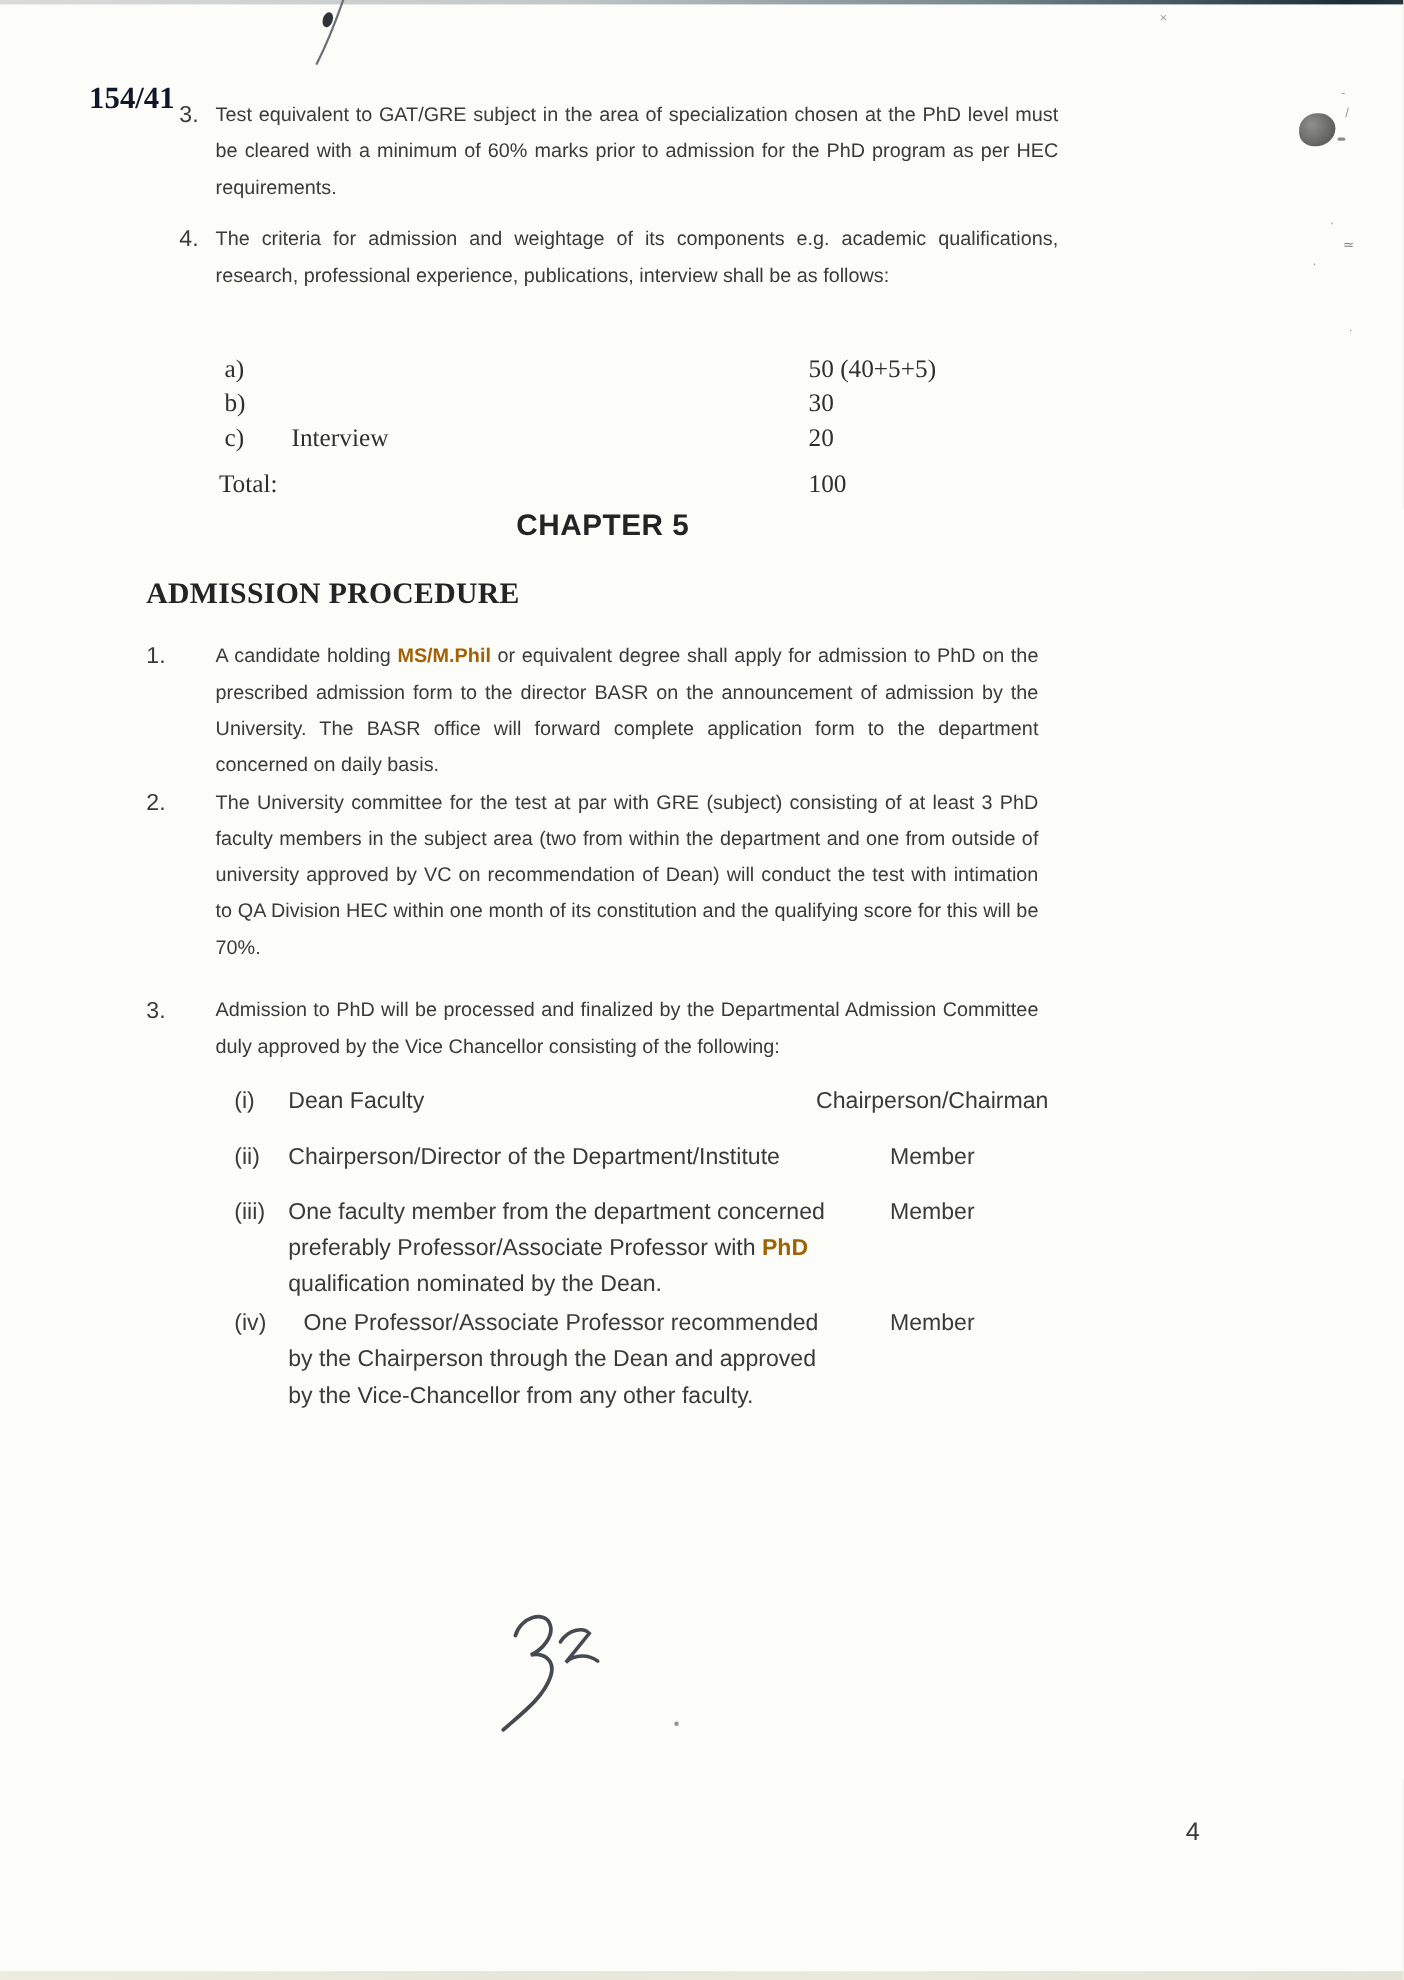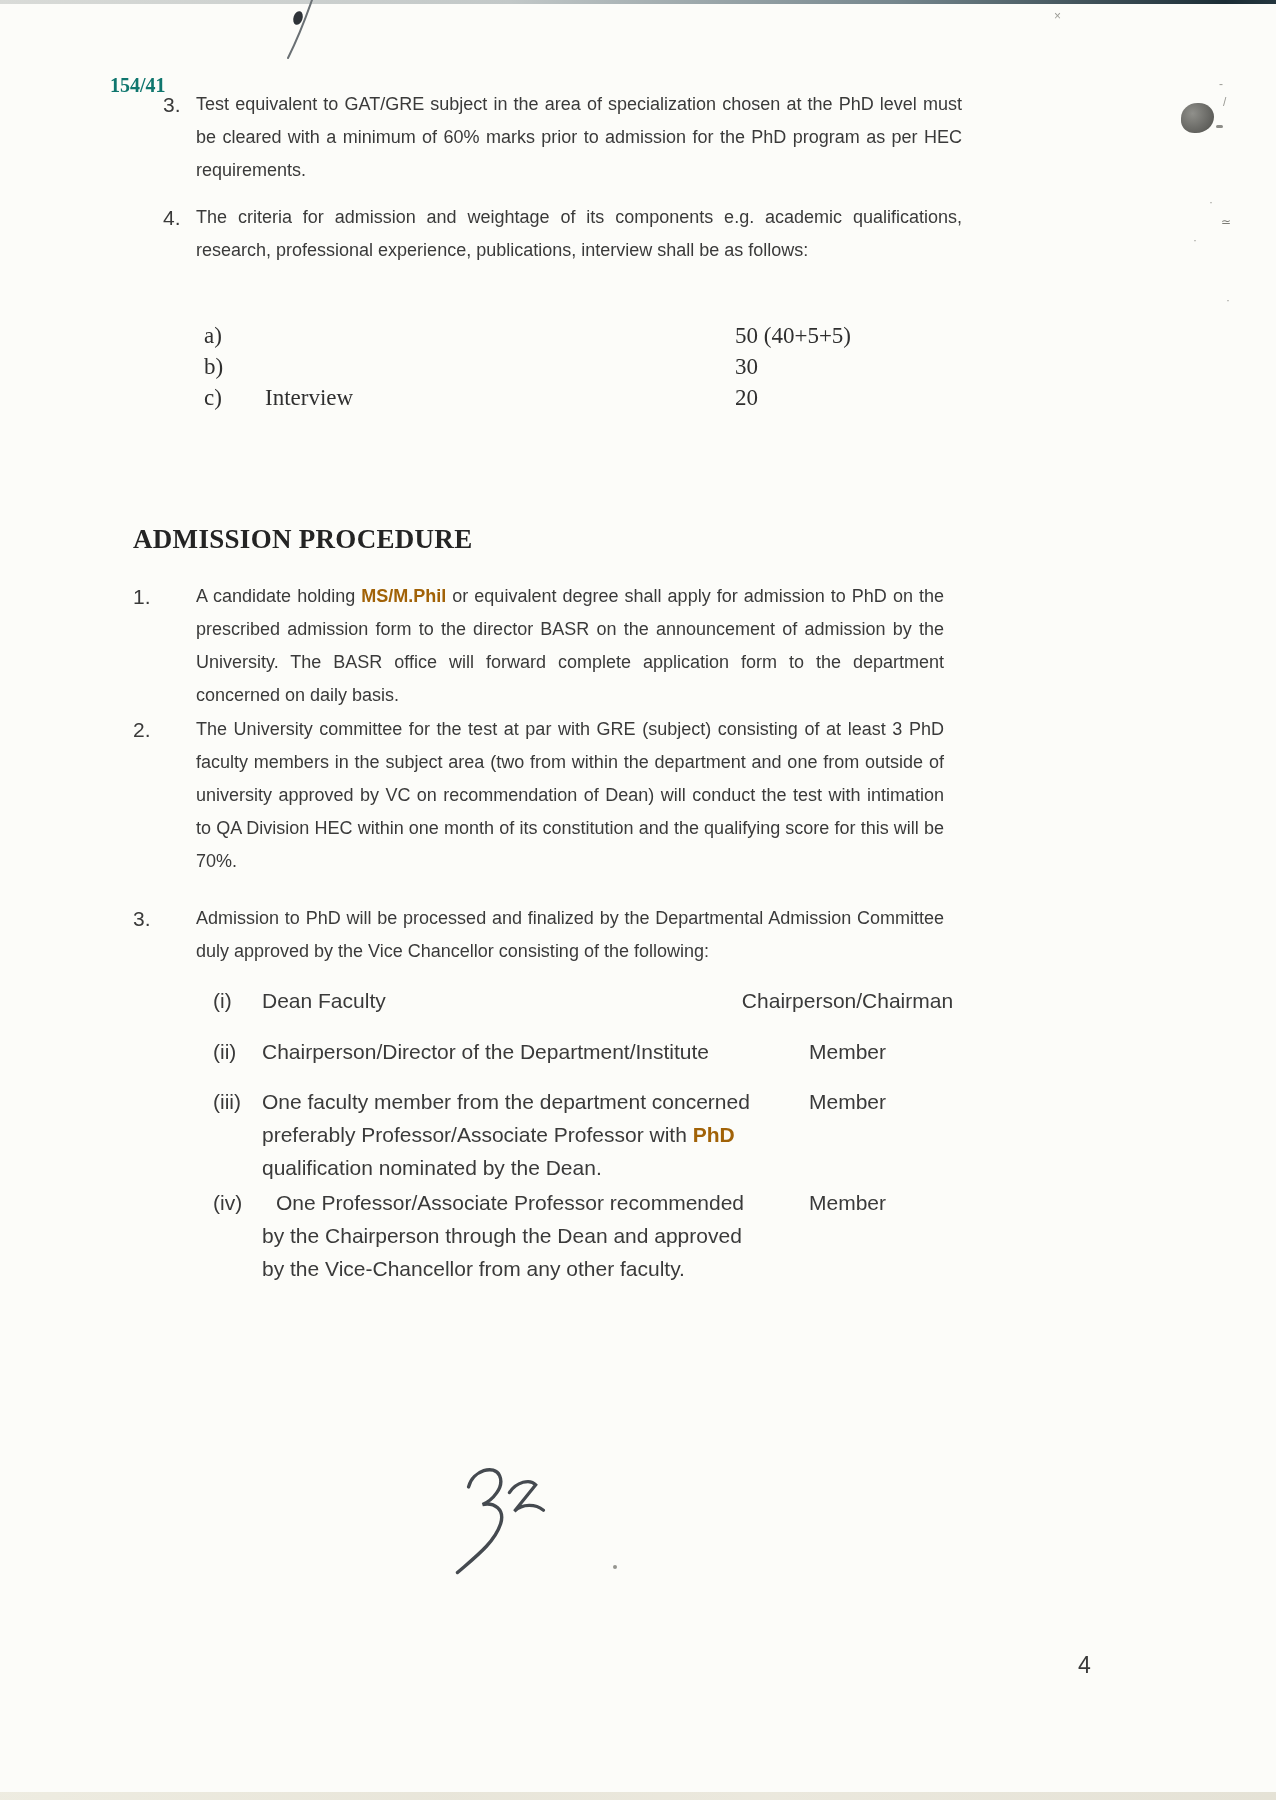--- a/index.html
+++ b/index.html
@@ -19,22 +19,22 @@
   .bottom-strip{position:absolute;bottom:0;left:0;width:100%;height:8px;
     background:linear-gradient(to right,#eceade 0%,#e6e3d6 35%,#e9e6da 60%,#e2dfd2 100%);opacity:.9;}
   .blob{position:absolute;left:1181px;top:103px;width:33px;height:30px;
     border-radius:55% 50% 60% 45%;
     background:radial-gradient(circle at 35% 35%, #90908b 0%, #6a6a66 55%, #4c4c48 100%);}
   .blob:after{content:"";position:absolute;left:35px;top:22px;width:7px;height:3px;background:#8d8d88;border-radius:2px;}
   .speck{position:absolute;color:#9c9c96;font-size:12px;line-height:1;}
   .dotspeck{position:absolute;background:#95958f;border-radius:50%;}
 
   
-  .corner-label{position:absolute;left:110px;top:74px;
-    font-family:"Liberation Serif",serif;font-weight:bold;font-size:20px;color:#0f766e;}
+  .corner-label{position:absolute;left:81px;top:74px;
+    font-family:"Liberation Serif",serif;font-weight:bold;font-size:28px;color:#0f172a;}
   .numbered{position:absolute;display:flex;}
   .numbered .num{flex:0 0 33px;font-size:21px;line-height:33px;}
   .numbered .body{width:766px;font-size:18px;line-height:33px;text-align:justify;}
   .proc .num{flex:0 0 63px;}
   .proc .body{width:748px;}
 
   .crit-table{position:absolute;left:204px;top:320px;width:700px;
     font-family:"Liberation Serif",serif;font-size:23px;color:#2f2f2f;}
   .crit-row{position:relative;display:flex;line-height:31px;}
   .crit-row .key{flex:0 0 61px;}
@@ -101,21 +101,26 @@
     <div class="crit-row">
       <span class="key">b)</span>
       <span class="val">30</span>
     </div>
     <div class="crit-row">
       <span class="key">c)</span>
       <span class="lbl">Interview</span>
       <span class="val">20</span>
     </div>
   </div>
+  <div class="total-row">
+    <span>Total:</span>
+    <span class="val">100</span>
+  </div>
 
+  <div class="chapter">CHAPTER 5</div>
   <div class="section">ADMISSION PROCEDURE</div>
 
   <div class="numbered proc" style="left:133px;top:580px;">
     <div class="num">1.</div>
     <div class="body"><span>A candidate holding </span><b>MS/M.Phil</b><span> or equivalent degree shall apply for admission to PhD on the prescribed admission form to the director BASR on the announcement of admission by the University. The BASR office will forward complete application form to the department concerned on daily basis.</span></div>
   </div>
   <div class="numbered proc" style="left:133px;top:713px;">
     <div class="num">2.</div>
     <div class="body">The University committee for the test at par with GRE (subject) consisting of at least 3 PhD faculty members in the subject area (two from within the department and one from outside of university approved by VC on recommendation of Dean) will conduct the test with intimation to QA Division HEC within one month of its constitution and the qualifying score for this will be 70%.</div>
   </div>

